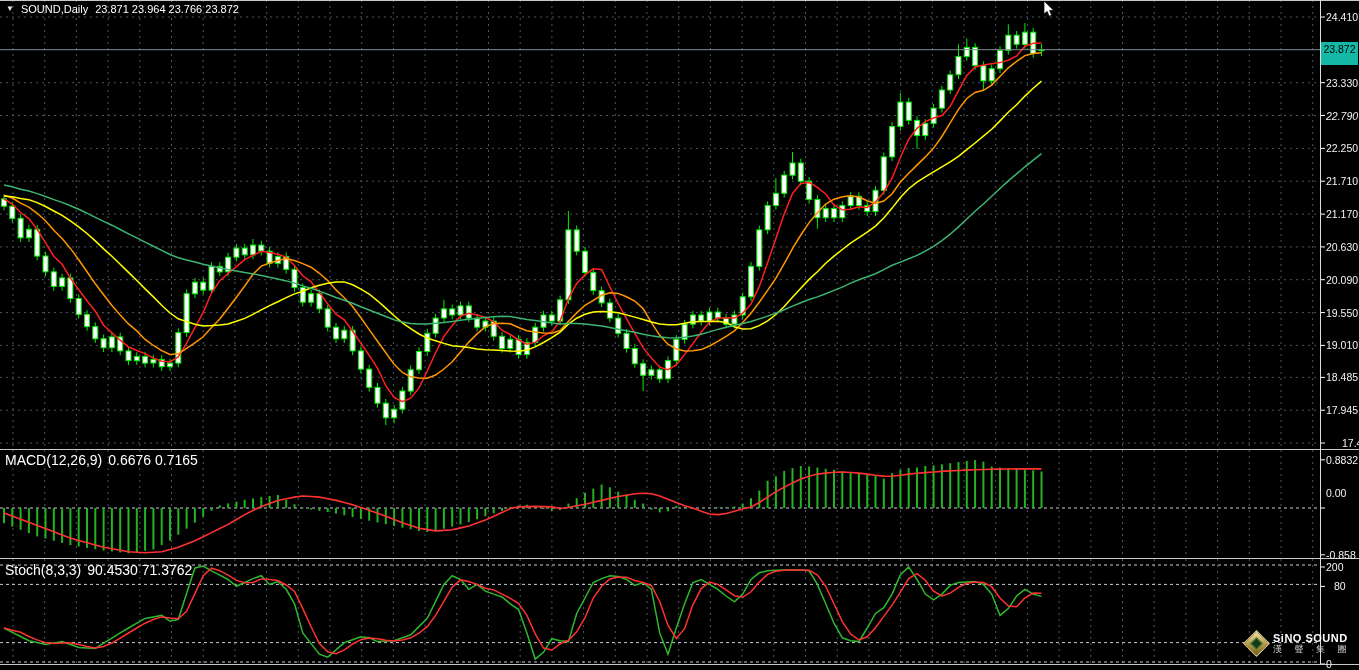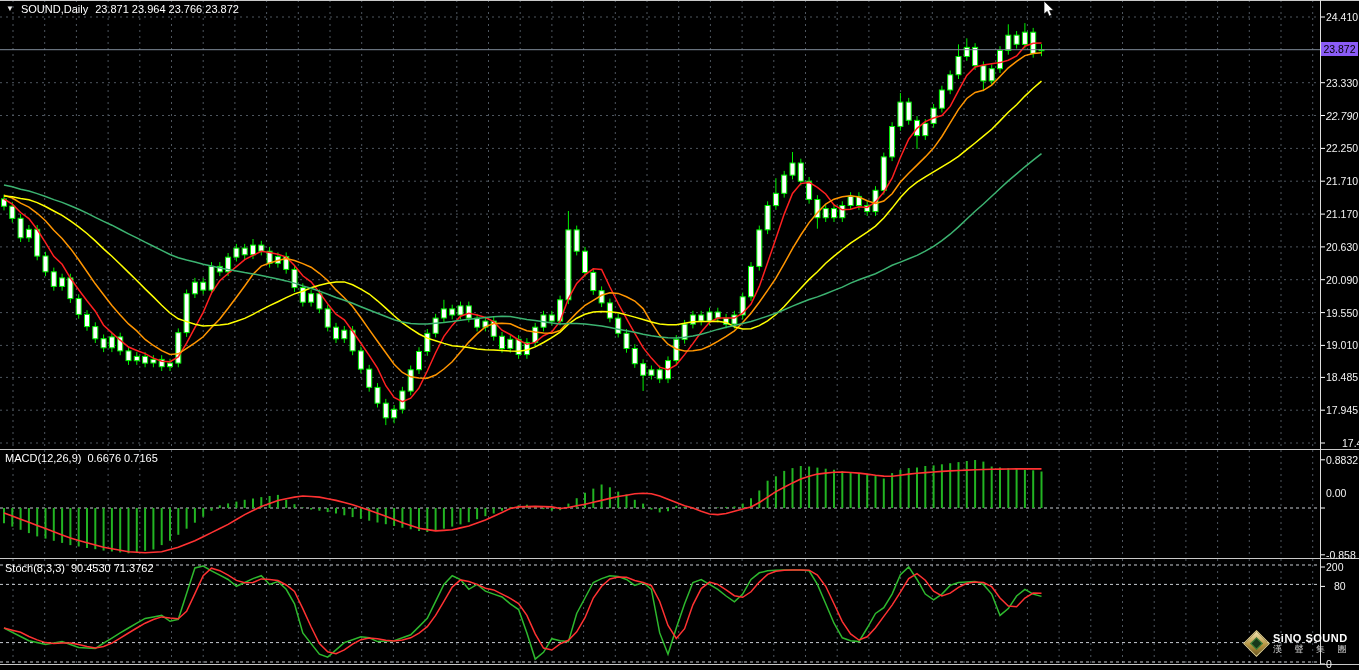--- a/index.html
+++ b/index.html
@@ -2,23 +2,23 @@
 <html><head>
 <meta charset="utf-8">
 <style>
   html,body{margin:0;padding:0;background:#000;}
   body{width:1359px;height:670px;position:relative;overflow:hidden;
        font-family:"Liberation Sans", sans-serif;-webkit-font-smoothing:antialiased;}
   #chart-svg{position:absolute;left:0;top:0;}
   .hline{position:absolute;left:0;width:1359px;height:1px;background:#c9c9c9;}
   .titlebar{position:absolute;left:6px;top:3px;color:#fff;font-size:11px;display:flex;gap:7px;align-items:center;z-index:30;}
   .tri{font-size:8px;line-height:10px;color:#e8e8e8;cursor:pointer;}
-  .pane-label{position:absolute;left:5px;color:#fff;font-size:11px;z-index:30;display:flex;gap:6px;}
+  .pane-label{position:absolute;left:5px;color:#fff;font-size:14px;z-index:30;display:flex;gap:6px;}
   .alabel{position:absolute;left:1326px;color:#f2f2f2;font-size:10.5px;height:14px;line-height:14px;z-index:20;}
-  .price-tag{position:absolute;left:1321px;width:37px;height:14px;background:#8b5cf6;color:#000;
+  .price-tag{position:absolute;left:1321px;width:37px;height:23px;background:#14b8a6;color:#000;
              font-size:10.5px;line-height:15px;text-align:center;z-index:25;}
   #axis-line{position:absolute;left:1320px;top:0;width:1px;height:664px;background:#dedede;z-index:10;}
   .logo{position:absolute;left:1247px;top:633px;display:flex;align-items:center;gap:7px;z-index:40;}
   .diamond{width:17px;height:17px;transform:rotate(45deg);background:linear-gradient(135deg,#f3e3ae,#b08f3a 60%,#6e5a22);
            border:1px solid #e8d691;position:relative;box-shadow:0 0 2px #000;}
   .diamond .core{position:absolute;left:4px;top:4px;width:7px;height:7px;background:#17381a;border:1px solid #49903f;}
   .logo-texts{display:flex;flex-direction:column;line-height:10px;}
   .logo-en{color:#fff;font-weight:bold;font-size:11px;letter-spacing:0.5px;}
   .logo-cn{color:#d6d6d6;font-size:9px;letter-spacing:5px;margin-top:1px;}
 </style>

